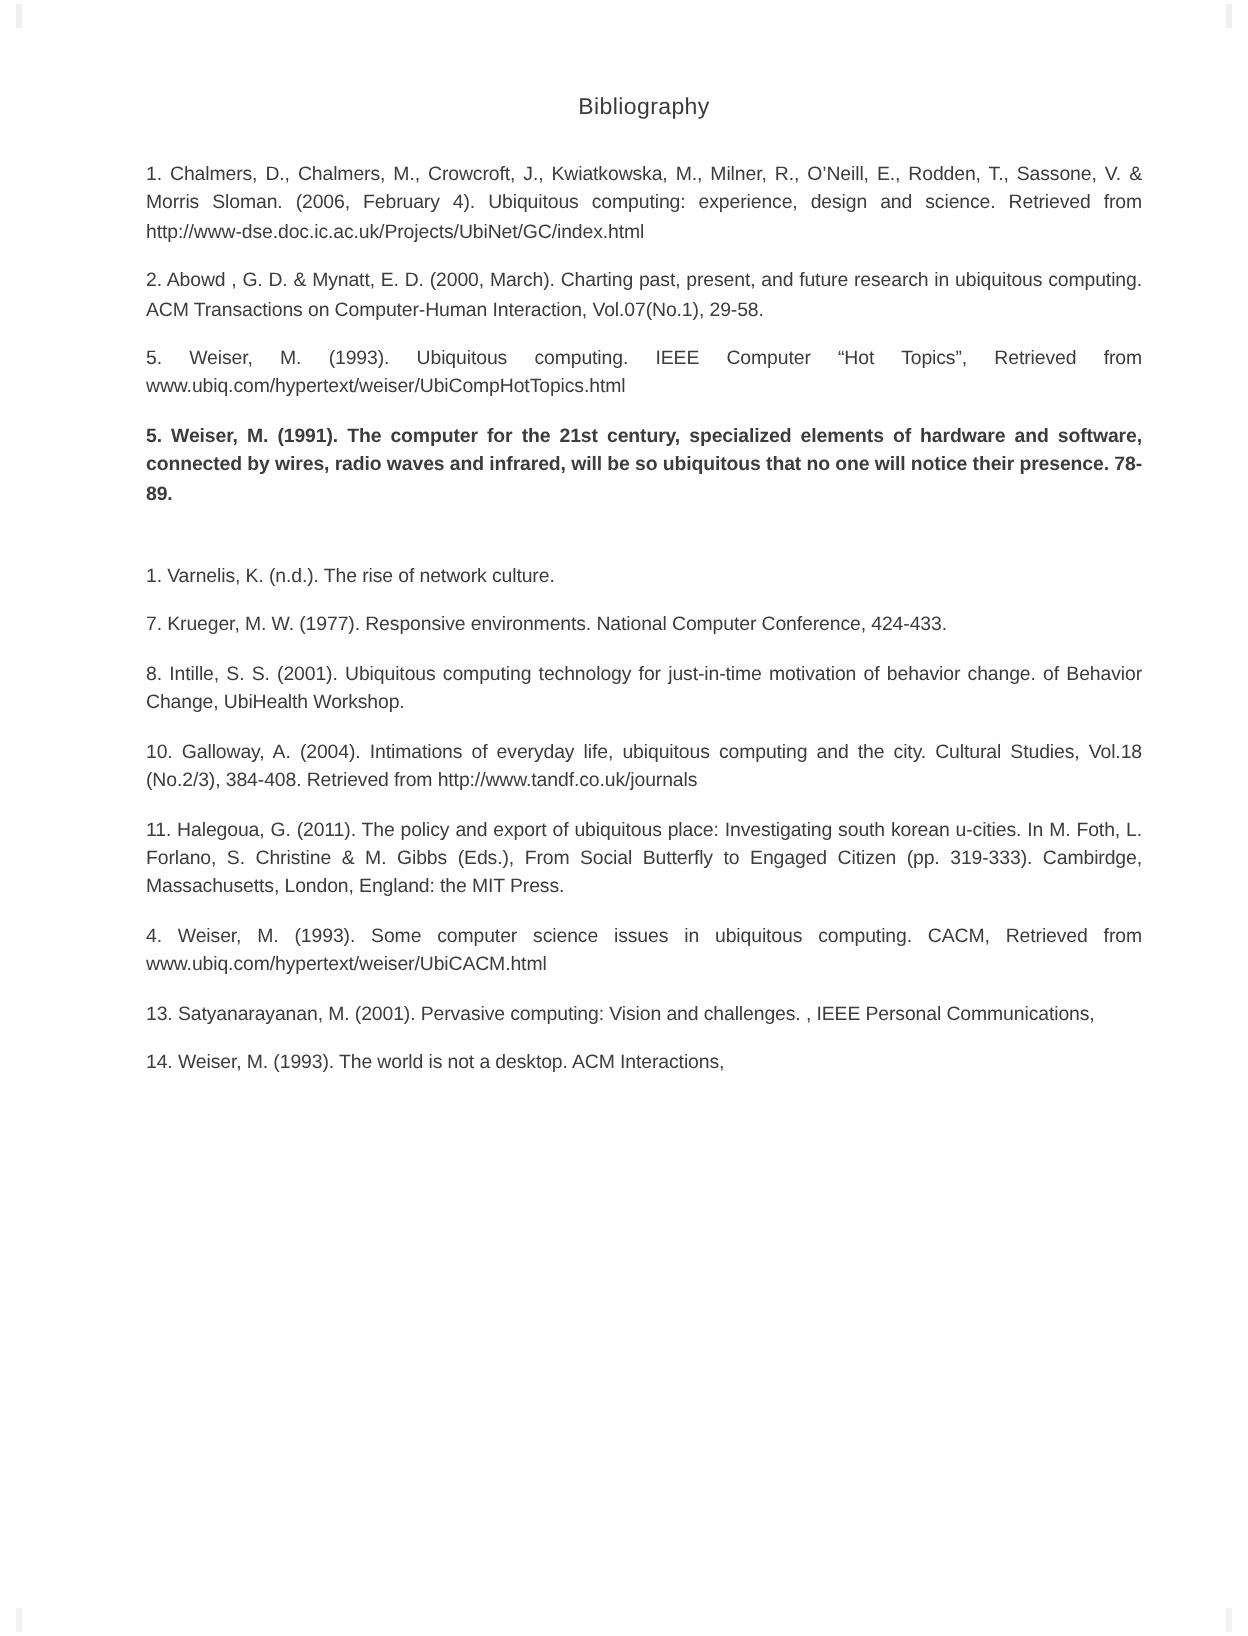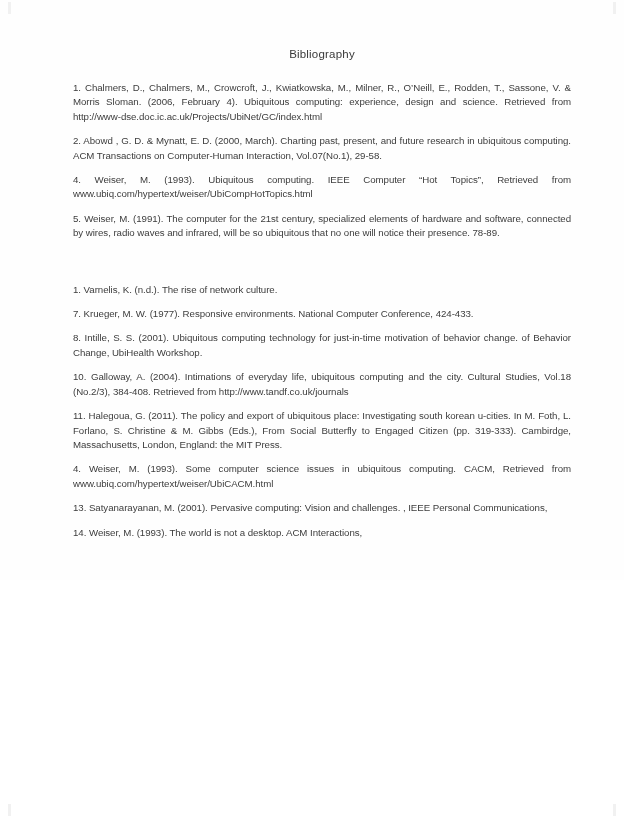--- a/index.html
+++ b/index.html
@@ -33,21 +33,22 @@
   .references p {
     font-size: 9.7px;
     line-height: 14.4px;
     letter-spacing: -0.05px;
     text-align: justify;
     margin: 0 0 10px 0;
     overflow-wrap: break-word;
     color: #3c3c3c;
   }
   .references p.gap-after {
-    margin-bottom: 42px;
+    margin-bottom: 27px;
+    font-weight: bold;
   }
   
   .scan-mark {
     position: absolute;
     background: #f1f1f1;
     width: 3px;
     height: 12px;
   }
   .scan-mark.tl { left: 8px;  top: 2px; }
   .scan-mark.tr { left: 613px; top: 2px; }
@@ -56,21 +57,21 @@
 </style>
 </head>
 <body>
 
 <div class="page">
   <h1 class="page-title">Bibliography</h1>
 
   <div class="references">
     <p>1. Chalmers, D., Chalmers, M., Crowcroft, J., Kwiatkowska, M., Milner, R., O’Neill, E., Rodden, T., Sassone, V. &amp; Morris Sloman. (2006, February 4). Ubiquitous computing: experience, design and science. Retrieved from http://www-dse.doc.ic.ac.uk/Projects/UbiNet/GC/index.html</p>
     <p>2. Abowd , G. D. &amp; Mynatt, E. D. (2000, March). Charting past, present, and future research in ubiquitous computing. ACM Transactions on Computer-Human Interaction, Vol.07(No.1), 29-58.</p>
-    <p>4. Weiser, M. (1993). Ubiquitous computing. IEEE Computer “Hot Topics”, Retrieved from www.ubiq.com/hypertext/weiser/UbiCompHotTopics.html</p>
+    <p>5. Weiser, M. (1993). Ubiquitous computing. IEEE Computer “Hot Topics”, Retrieved from www.ubiq.com/hypertext/weiser/UbiCompHotTopics.html</p>
     <p class="gap-after">5. Weiser, M. (1991). The computer for the 21st century, specialized elements of hardware and software, connected by wires, radio waves and infrared, will be so ubiquitous that no one will notice their presence. 78-89.</p>
     <p>1. Varnelis, K. (n.d.). The rise of network culture.</p>
     <p>7. Krueger, M. W. (1977). Responsive environments. National Computer Conference, 424-433.</p>
     <p>8. Intille, S. S. (2001). Ubiquitous computing technology for just-in-time motivation of behavior change. of Behavior Change, UbiHealth Workshop.</p>
     <p>10. Galloway, A. (2004).  Intimations of everyday life, ubiquitous computing and the city. Cultural Studies, Vol.18 (No.2/3), 384-408. Retrieved from http://www.tandf.co.uk/journals</p>
     <p>11. Halegoua, G. (2011). The policy and export of ubiquitous place: Investigating south korean u-cities. In M. Foth, L. Forlano, S. Christine &amp; M. Gibbs (Eds.), From Social Butterfly to Engaged Citizen (pp. 319-333). Cambirdge, Massachusetts, London, England: the MIT Press.</p>
     <p>4. Weiser, M. (1993). Some computer science issues in ubiquitous computing. CACM, Retrieved from www.ubiq.com/hypertext/weiser/UbiCACM.html</p>
     <p>13. Satyanarayanan, M. (2001). Pervasive computing: Vision and challenges. , IEEE Personal Communications,</p>
     <p>14. Weiser, M. (1993). The world is not a desktop. ACM Interactions,</p>
   </div>

